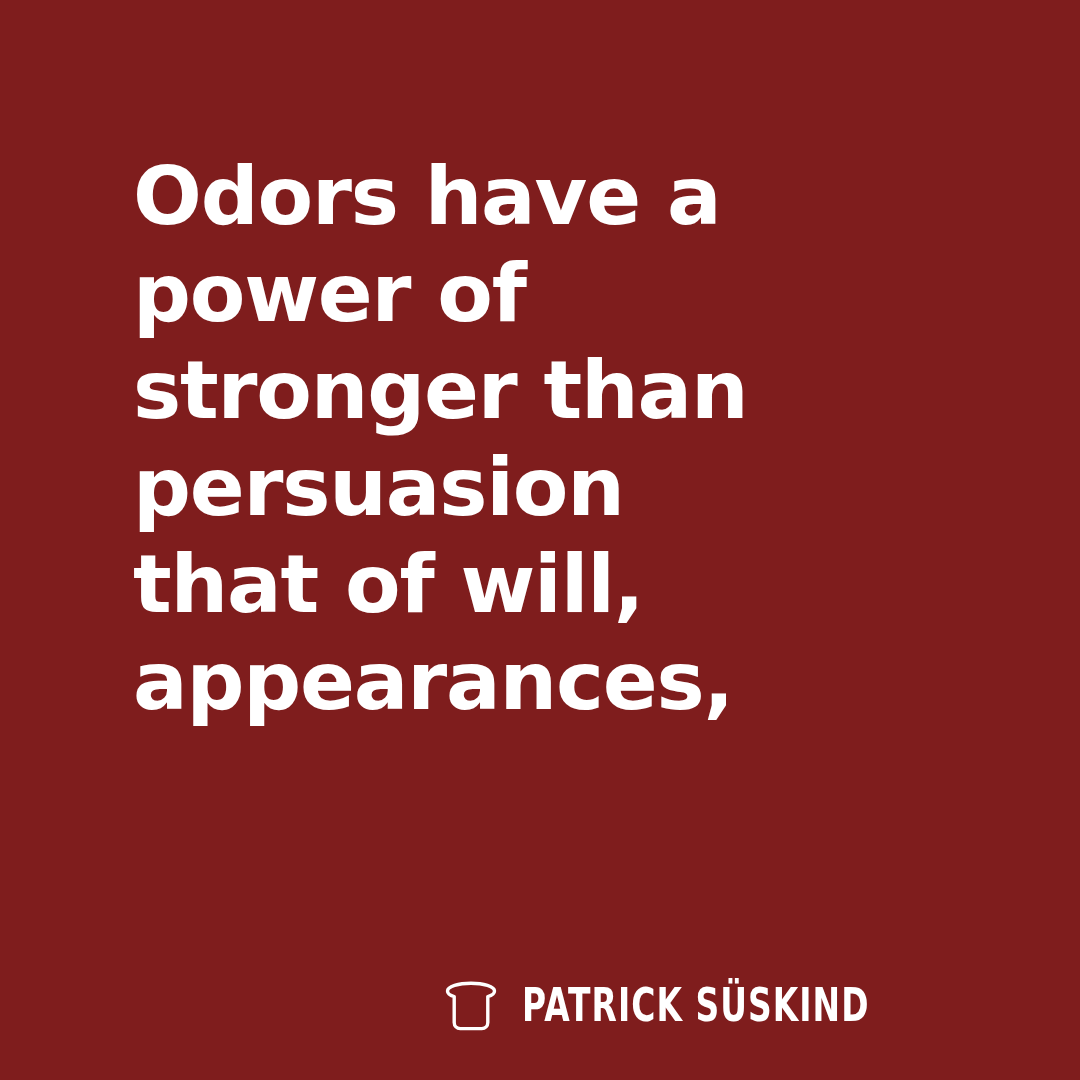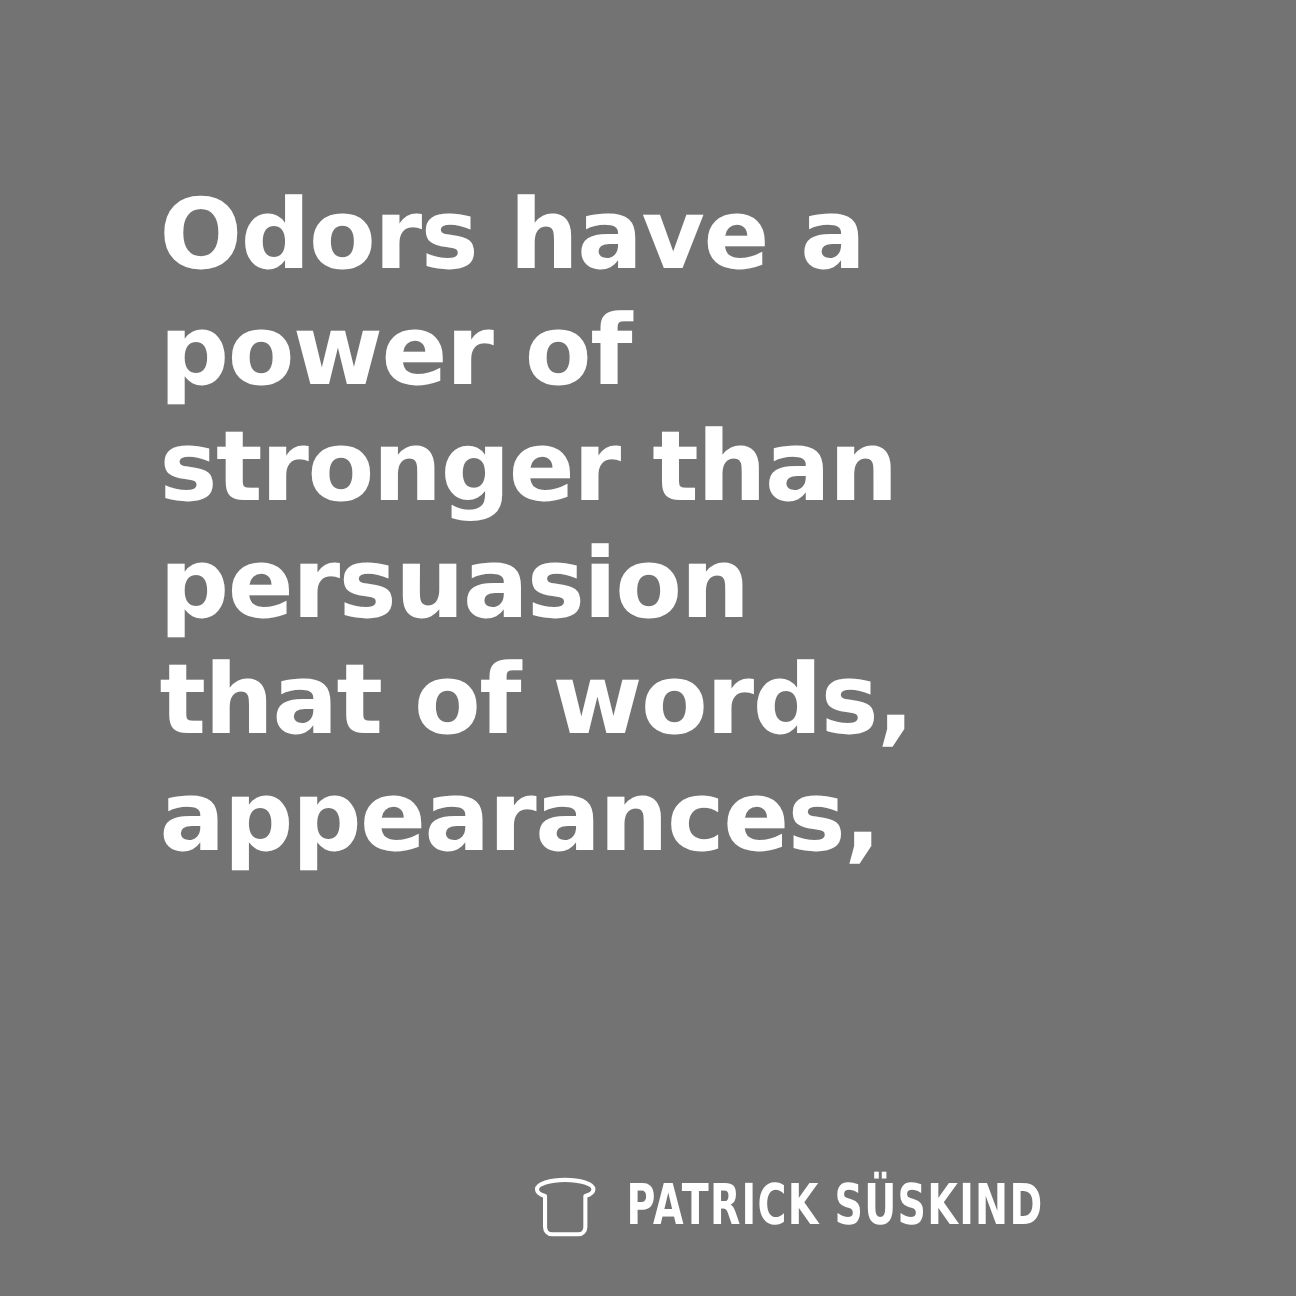--- a/index.html
+++ b/index.html
@@ -10,21 +10,21 @@
     width: 1080px;
     height: 1080px;
     overflow: hidden;
     font-family: "Liberation Sans", sans-serif;
   }
 
   #card {
     position: relative;
     width: 1080px;
     height: 1080px;
-    background: #737373;
+    background: #7f1d1d;
     box-sizing: border-box;
   }
 
   
   #quote-block {
     position: absolute;
     left: 133px;
     top: 148px;
     width: 880px;
   }
@@ -74,21 +74,21 @@
 </head>
 <body>
 
 <div id="card">
 
   <div id="quote-block">
     <span class="quote-line">Odors have a</span>
     <span class="quote-line">power of</span>
     <span class="quote-line">stronger than</span>
     <span class="quote-line">persuasion</span>
-    <span class="quote-line">that of words,</span>
+    <span class="quote-line">that of will,</span>
     <span class="quote-line">appearances,</span>
   </div>
 
   <div id="attribution">
     <svg id="bread-icon" viewBox="0 0 58 52" fill="none" xmlns="http://www.w3.org/2000/svg">
       <path d="M29 3.2
                C41.5 3.2 52.5 6.6 52.5 11.1
                C52.5 14.0 48.6 15.9 45.8 16.6
                L45.8 42.5
                C45.8 46.0 43.2 48.6 39.8 48.6

